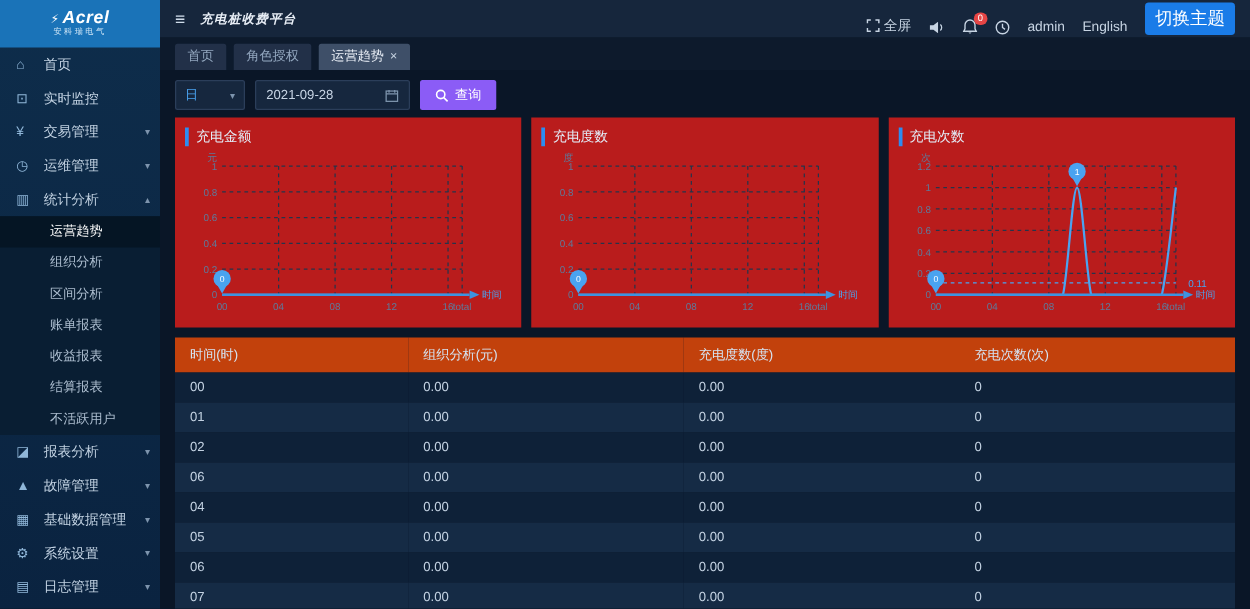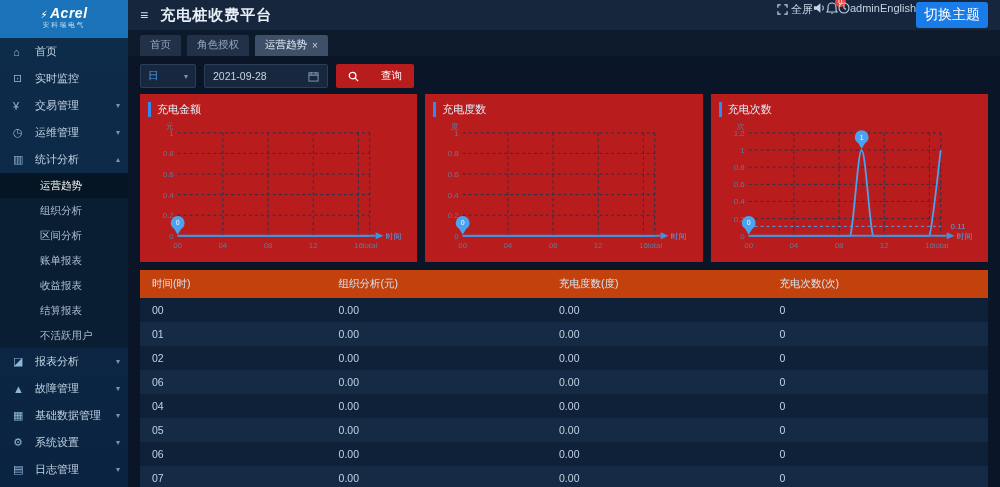--- a/index.html
+++ b/index.html
@@ -21,22 +21,22 @@
   .submenu { background:#091e33; }
   .sub-item { height:25px; line-height:25px; padding-left:40px; font-size:10.5px;
     color:#aebfd1; cursor:pointer; }
   .sub-item.active { background:#051524; color:#ffffff; }
 
   
   .main { flex:1; display:flex; flex-direction:column; min-width:0; }
   .appbar { height:30px; background:#16263c; display:flex; align-items:center;
     padding:0 12px; color:#e8eef6; }
   .burger { font-size:14px; color:#cfdcea; margin-right:12px; cursor:pointer; }
-  .title { font-size:15px; font-weight:bold; letter-spacing:1px; }
-  .appbar-right { margin-left:auto; display:flex; align-items:flex-start; font-size:11px; color:#c7d4e3; }
+  .title { font-size:10px; font-weight:bold; letter-spacing:1px;font-style:italic; }
+  .appbar-right { margin-left:auto; display:flex; align-items:flex-end; gap:14px; font-size:11px; color:#c7d4e3; }
   .hicon { display:inline-flex; align-items:center; gap:3px; cursor:pointer; position:relative; }
   .hicon svg { display:block; }
   .badge { position:absolute; top:-5px; right:-8px; background:#e64545; color:#fff;
     font-size:7.5px; font-style:normal; border-radius:7px; padding:1px 3.5px; line-height:1; }
   .theme-btn { background:#1a7ce8; color:#fff; border:none; border-radius:3px;
     font-size:14px; padding:4px 8px; cursor:pointer; }
 
   .tabbar { background:#0d1a2c; padding:5px 12px 0 12px; display:flex; gap:6px; height:26px; }
   .tab { background:#223048; color:#93a7bf; font-size:10.5px; padding:3px 10px 4px;
     border-radius:2px 2px 0 0; cursor:pointer; display:flex; align-items:center; gap:5px; }
@@ -46,22 +46,22 @@
   .content { flex:1; background:#0a1627; overflow:hidden; }
 
   
   .filterbar { display:flex; align-items:center; gap:8px; margin:8px 12px 6px; }
   .ctl { height:24px; background:#16273e; border:1px solid #2b3e5a; border-radius:2px;
     display:flex; align-items:center; color:#c7d4e4; font-size:10.5px; cursor:pointer; }
   .gran { width:56px; padding:0 7px; justify-content:space-between; }
   .gran .gval { color:#4aa3f0; }
   .gran .chev { font-size:8px; color:#7d94ad; }
   .datebox { width:124px; padding:0 8px; justify-content:space-between; }
-  .query { height:24px; background:#b91c1c; border:none; border-radius:2px; color:#fff;
-    font-size:10.5px; padding:0 12px; display:flex; align-items:center; gap:22px; cursor:pointer; }
+  .query { height:24px; background:#8b5cf6; border:none; border-radius:2px; color:#fff;
+    font-size:10.5px; padding:0 12px; display:flex; align-items:center; gap:5px; cursor:pointer; }
 
   
   .charts { display:flex; gap:8px; margin:0 12px; }
   .card { flex:1; background:#b91c1c; padding:8px 8px 4px; }
   .card-title { font-size:11px; color:#e3ecf7; border-left:3px solid #2d8cf0;
     padding-left:6px; margin-bottom:2px; }
   .card svg { width:100%; height:auto; display:block; }
 
   
   table { width:calc(100% - 24px); margin:8px 12px 0; border-collapse:collapse; table-layout:fixed; }

